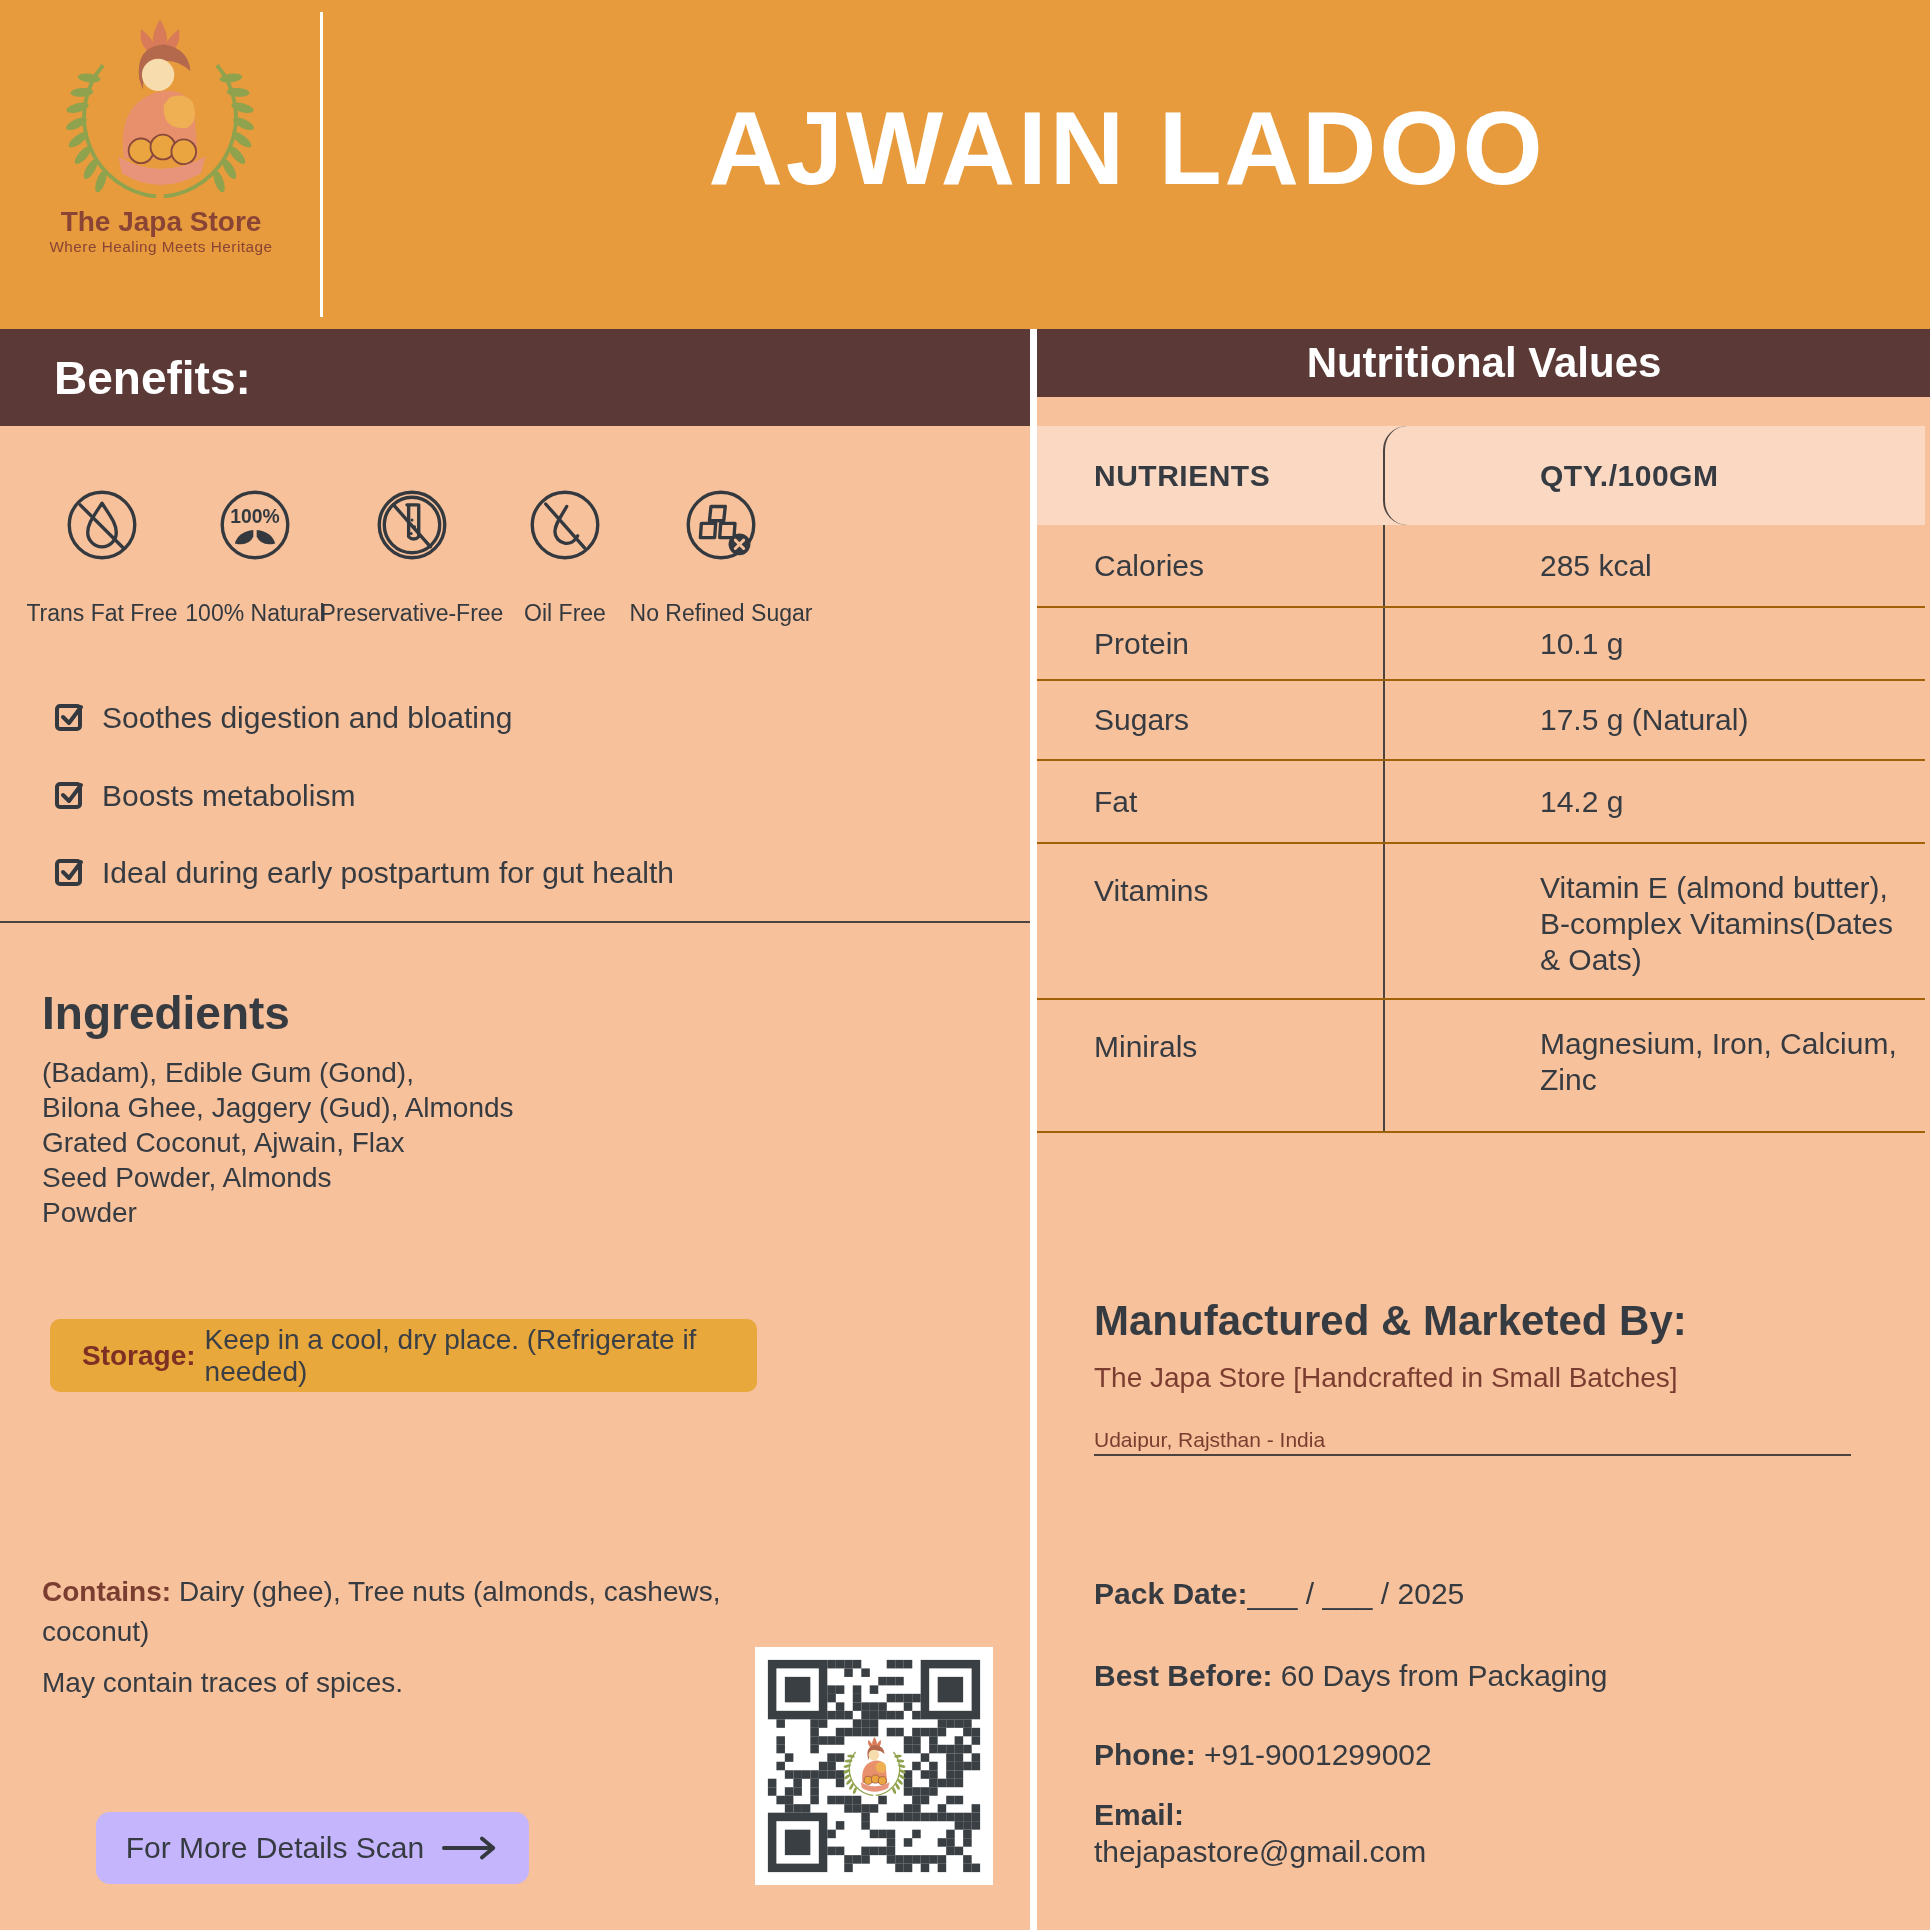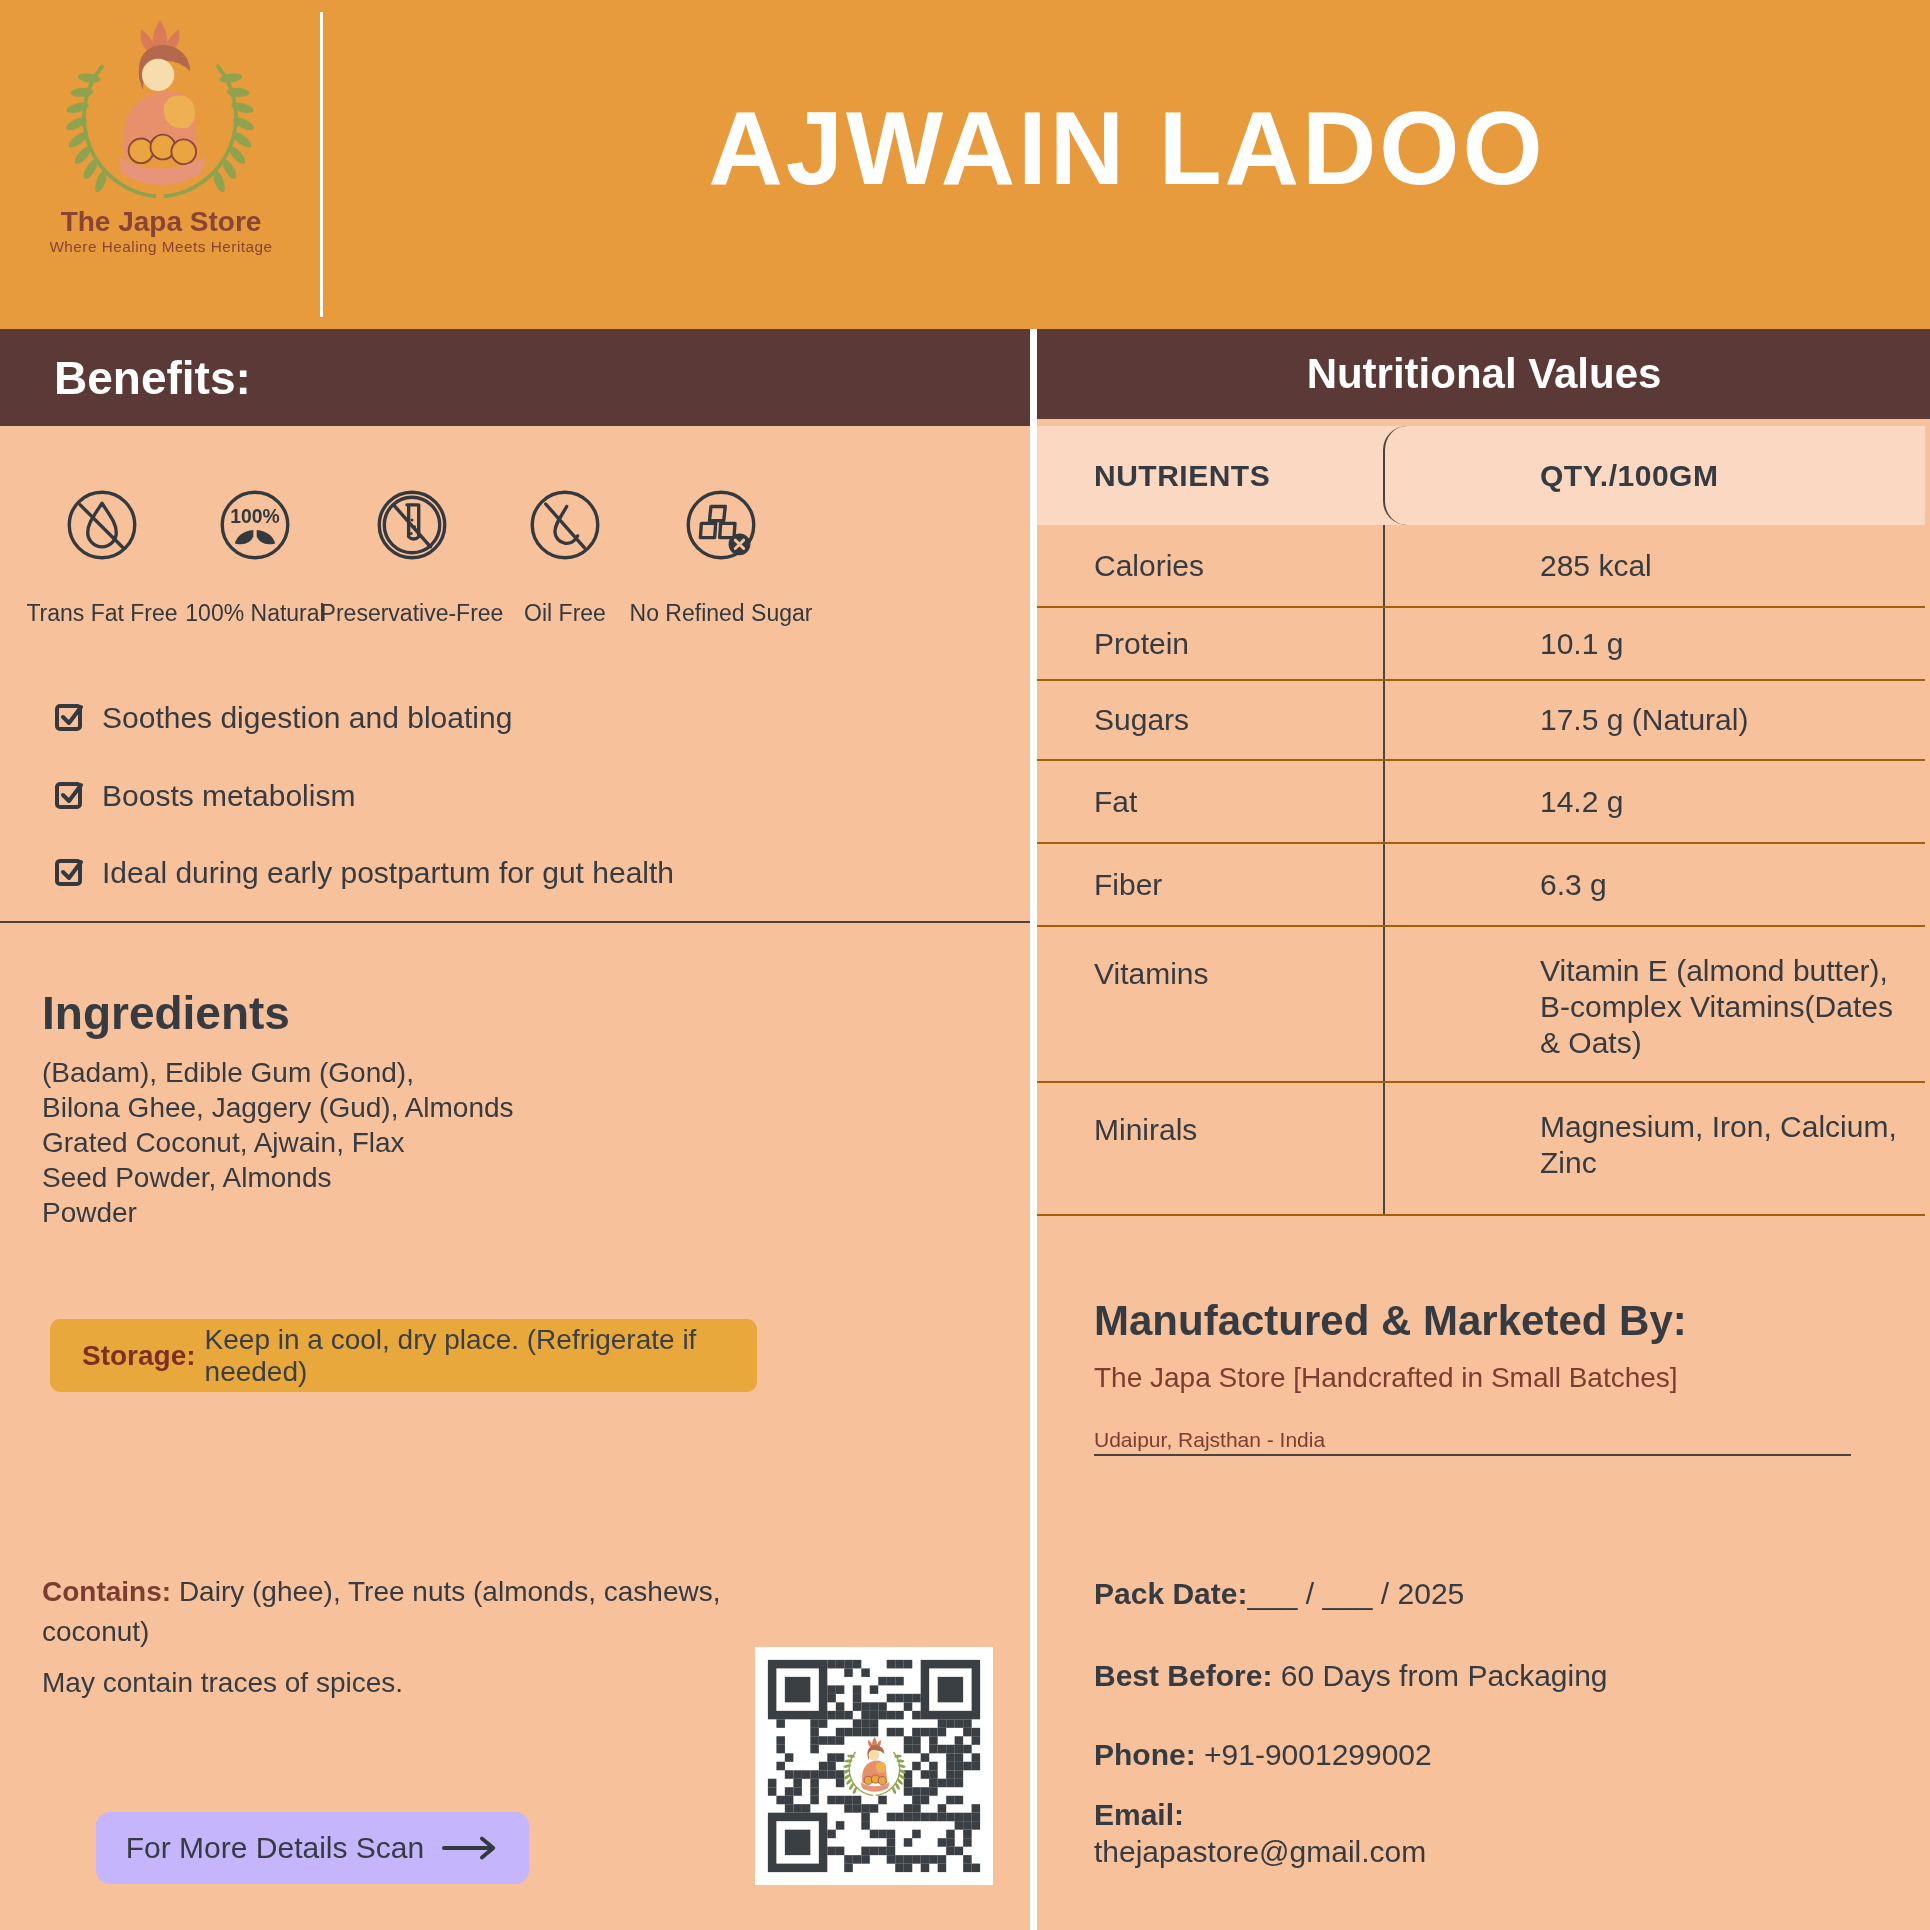--- a/index.html
+++ b/index.html
@@ -15,21 +15,21 @@
   .logo-block{left:0;top:0;width:322px;height:329px;}
   .logo-emblem{left:61px;top:14px;width:198px;height:190px;}
   .brand-name{left:0;top:206px;width:322px;text-align:center;font-size:28px;font-weight:bold;color:#8A4435;}
   .brand-tagline{left:0;top:238px;width:322px;text-align:center;font-size:15.3px;color:#8A4435;letter-spacing:0.5px;}
   .header-divider{left:320px;top:12px;width:3px;height:305px;background:#ffffff;}
   .page-title{left:323px;top:0;width:1608px;height:297px;display:flex;align-items:center;justify-content:center;
     font-size:103px;font-weight:800;color:#ffffff;letter-spacing:3px;}
   
   .benefits-bar{left:0;top:329px;width:1030px;height:97px;background:#5B3936;display:flex;align-items:center;}
   .benefits-bar span{margin-left:54px;font-size:46px;font-weight:bold;color:#fff;}
-  .nutrition-bar{left:1037px;top:329px;width:894px;height:90px;background:#5B3936;display:flex;align-items:center;justify-content:center;}
+  .nutrition-bar{left:1037px;top:329px;width:894px;height:68px;background:#5B3936;display:flex;align-items:center;justify-content:center;}
   .nutrition-bar span{font-size:42px;font-weight:bold;color:#fff;}
   .col-divider{left:1030px;top:329px;width:7px;height:1602px;background:#ffffff;}
   
   .badge{top:483px;width:168px;text-align:center;}
   .badge svg{width:84px;height:84px;}
   .badge-label{top:600px;width:188px;text-align:center;font-size:23px;color:#33393F;}
   
   .check-item{left:54px;display:flex;align-items:flex-start;}
   .check-item svg{width:32px;height:32px;flex:0 0 32px;}
   .check-item span{margin-left:48px;font-size:30px;color:#363B42;}
@@ -500,28 +500,20 @@
         </div>
     </div>
     <div class="nrow line" style="height:81px">
       <div class="ncell-l">
           <span>Fat</span>
         </div>
       <div class="ncell-r">
           <span>14.2 g</span>
         </div>
     </div>
-    <div class="nrow line" style="height:81px">
-      <div class="ncell-l">
-          <span>Fiber</span>
-        </div>
-      <div class="ncell-r">
-          <span>6.3 g</span>
-        </div>
-    </div>
     <div class="nrow line tall" style="height:154px">
       <div class="ncell-l">
           <span>Vitamins</span>
         </div>
       <div class="ncell-r">
           <span class="wrap">Vitamin E (almond butter), B-complex Vitamins(Dates &amp; Oats)</span>
         </div>
     </div>
     <div class="nrow line tall" style="height:131px">
       <div class="ncell-l">

